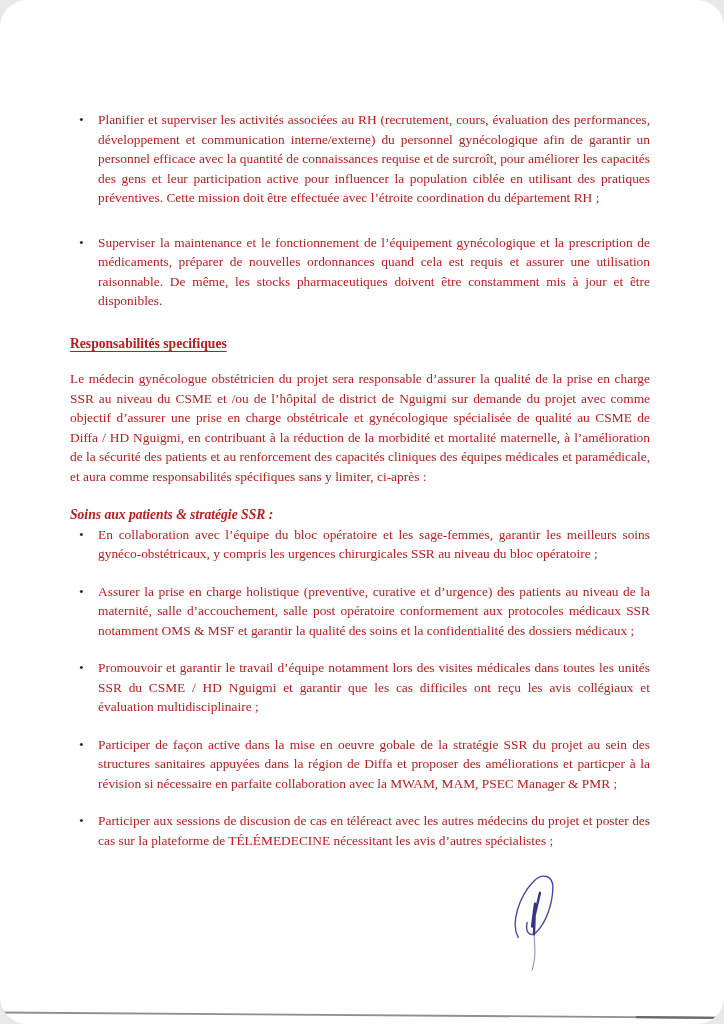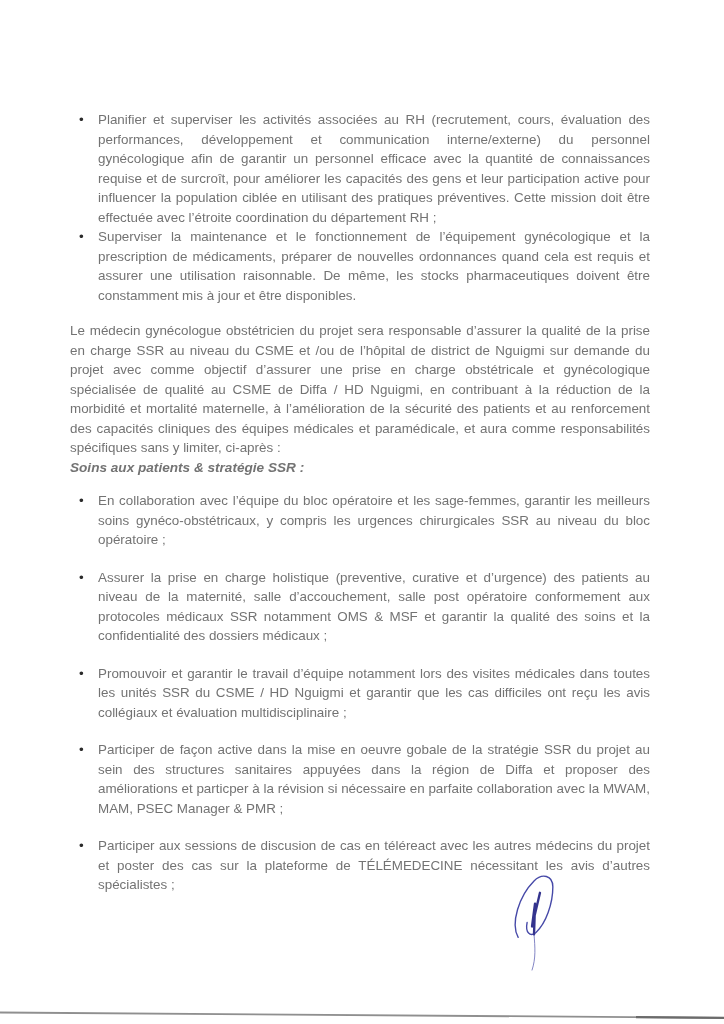--- a/index.html
+++ b/index.html
@@ -3,63 +3,65 @@
 <meta charset="utf-8">
 <style>
   * { margin: 0; padding: 0; box-sizing: border-box; }
   html, body { background: #e9e9e9; }
   .page {
     position: relative;
     width: 724px;
     height: 1024px;
     background: #ffffff;
     overflow: hidden;
-    font-family: Liberation Sans, sans-serif;
-    color: #737373;
+    font-family: Liberation Serif, serif;
+    color: #b91c1c;
     font-size: 13.4px;
     line-height: 19.5px;
+    border-radius: 27px;
   }
   .content {
     position: absolute;
     left: 70px;
     top: 110px;
     width: 580px;
   }
   ul.doc-list { list-style: none; }
   ul.doc-list li {
     position: relative;
     padding-left: 28px;
     text-align: justify;
   }
   ul.doc-list li::before {
     content: "\2022";
     position: absolute;
     left: 9px;
     top: 0;
     color: #2b2b2b;
   }
-  ul.top-list li + li { }
+  ul.top-list li + li { margin-top: 25px; }
   ul.sub-list li + li { margin-top: 18px; }
   .h-underline {
     font-size: 13.6px;
     font-weight: bold;
     text-decoration: underline;
     text-underline-offset: 3px;
     margin-top: 23px;
   }
   .intro {
     margin-top: 16px;
     text-align: justify;
   }
   .h-italic {
     font-size: 13.6px;
     font-weight: bold;
     font-style: italic;
+    margin-top: 19px;
   }
-  .sub-list { margin-top: 14px; }
+  .sub-list { margin-top: 0; }
   .signature {
     position: absolute;
     left: 506px;
     top: 872px;
     width: 62px;
     height: 104px;
   }
   .scan-edge {
     position: absolute;
     left: 0;
@@ -72,20 +74,21 @@
 <body>
 
 <div class="page">
   <div class="content">
 
     <ul class="doc-list top-list">
       <li>Planifier et superviser les activités associées au RH (recrutement, cours, évaluation des performances, développement et communication interne/externe) du personnel gynécologique afin de garantir un personnel efficace avec la quantité de connaissances requise et de surcroît, pour améliorer les capacités des gens et leur participation active pour influencer la population ciblée en utilisant des pratiques préventives. Cette mission doit être effectuée avec l’étroite coordination du département RH ;</li>
       <li>Superviser la maintenance et le fonctionnement de l’équipement gynécologique et la prescription de médicaments, préparer de nouvelles ordonnances quand cela est requis et assurer une utilisation raisonnable. De même, les stocks pharmaceutiques doivent être constamment mis à jour et être disponibles.</li>
     </ul>
 
+    <div class="h-underline">Responsabilités specifiques</div>
 
     <p class="intro">Le médecin gynécologue obstétricien du projet sera responsable d’assurer la qualité de la prise en charge SSR au niveau du CSME et /ou de l’hôpital de district de Nguigmi sur demande du projet avec comme objectif d’assurer une prise en charge obstétricale et gynécologique spécialisée de qualité au CSME de Diffa / HD Nguigmi, en contribuant à la réduction de la morbidité et mortalité maternelle, à l’amélioration de la sécurité des patients et au renforcement des capacités cliniques des équipes médicales et paramédicale, et aura comme responsabilités spécifiques sans y limiter, ci-après :</p>
 
     <div class="h-italic">Soins aux patients &amp; stratégie SSR :</div>
 
     <ul class="doc-list sub-list">
       <li>En collaboration avec l’équipe du bloc opératoire et les sage-femmes, garantir les meilleurs soins gynéco-obstétricaux, y compris les urgences chirurgicales SSR au niveau du bloc opératoire ;</li>
       <li>Assurer la prise en charge holistique (preventive, curative et d’urgence) des patients au niveau de la maternité, salle d’accouchement, salle post opératoire conformement aux protocoles médicaux SSR notamment OMS &amp; MSF et garantir la qualité des soins et la confidentialité des dossiers médicaux ;</li>
       <li>Promouvoir et garantir le travail d’équipe notamment lors des visites médicales dans toutes les unités SSR du CSME / HD Nguigmi et garantir que les cas difficiles ont reçu les avis collégiaux et évaluation multidisciplinaire ;</li>
       <li>Participer de façon active dans la mise en oeuvre gobale de la stratégie SSR du projet au sein des structures sanitaires appuyées dans la région de Diffa et proposer des améliorations et particper à la révision si nécessaire en parfaite collaboration avec la MWAM, MAM, PSEC Manager &amp; PMR ;</li>

